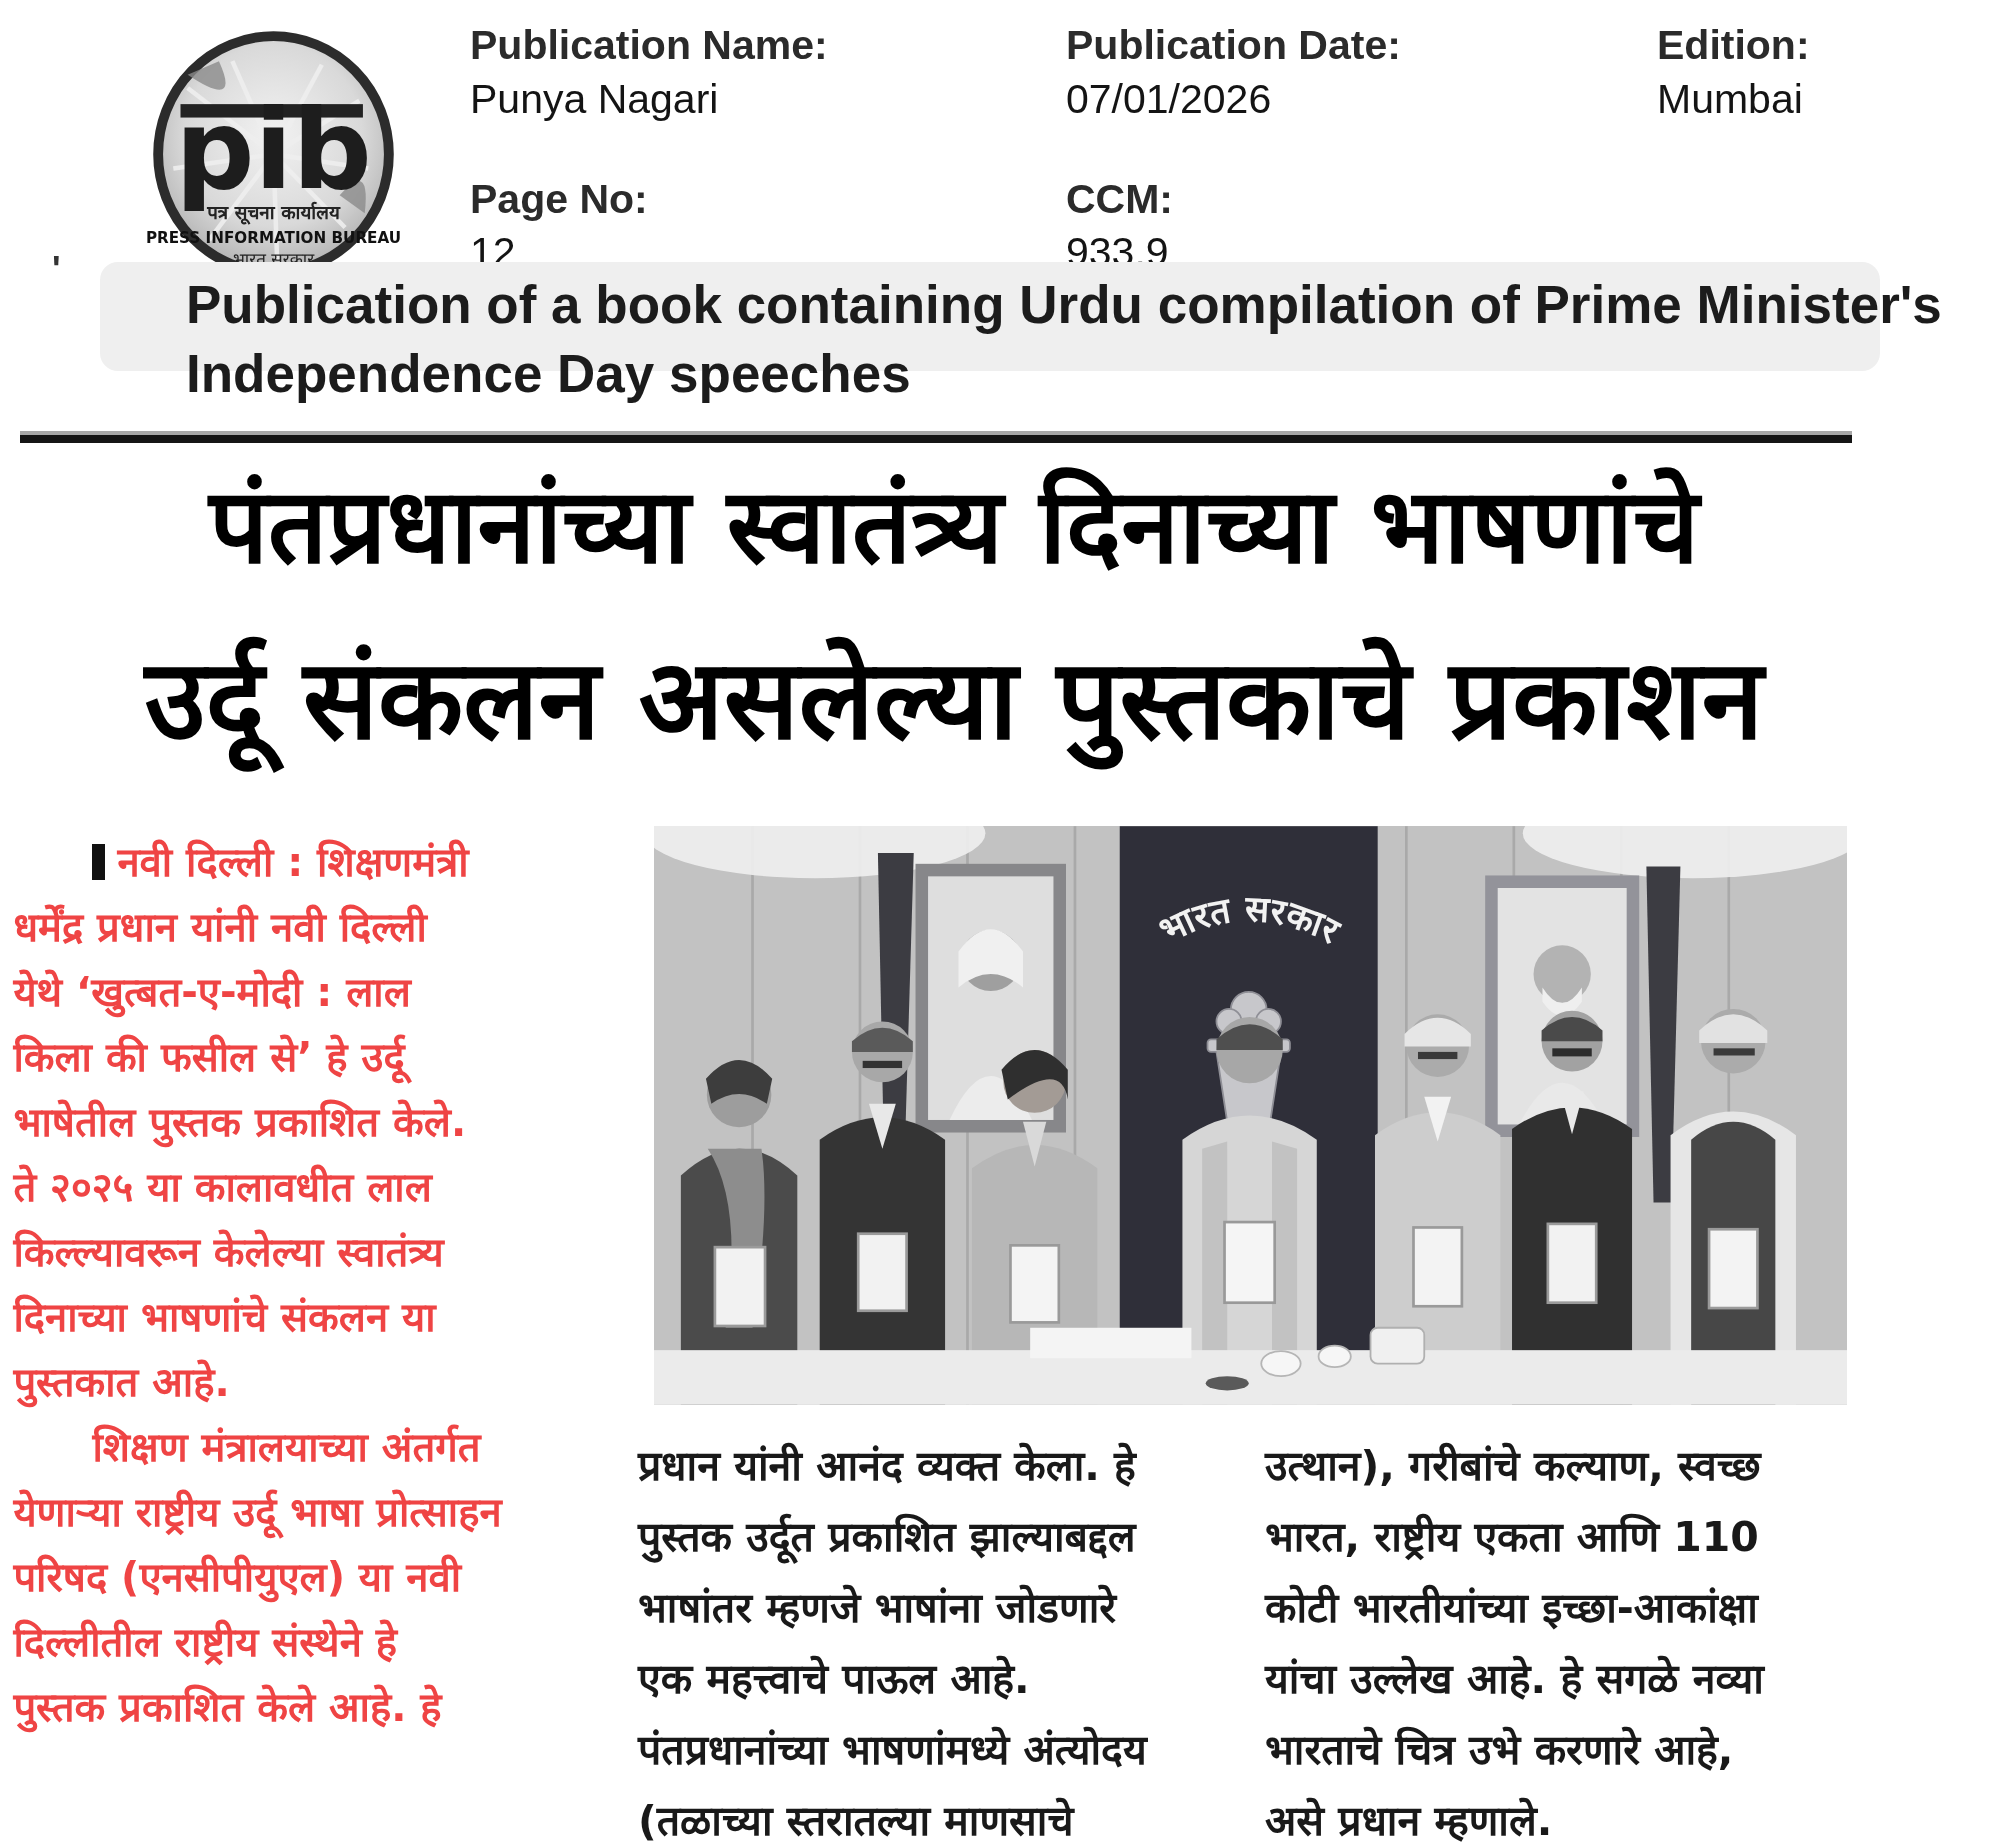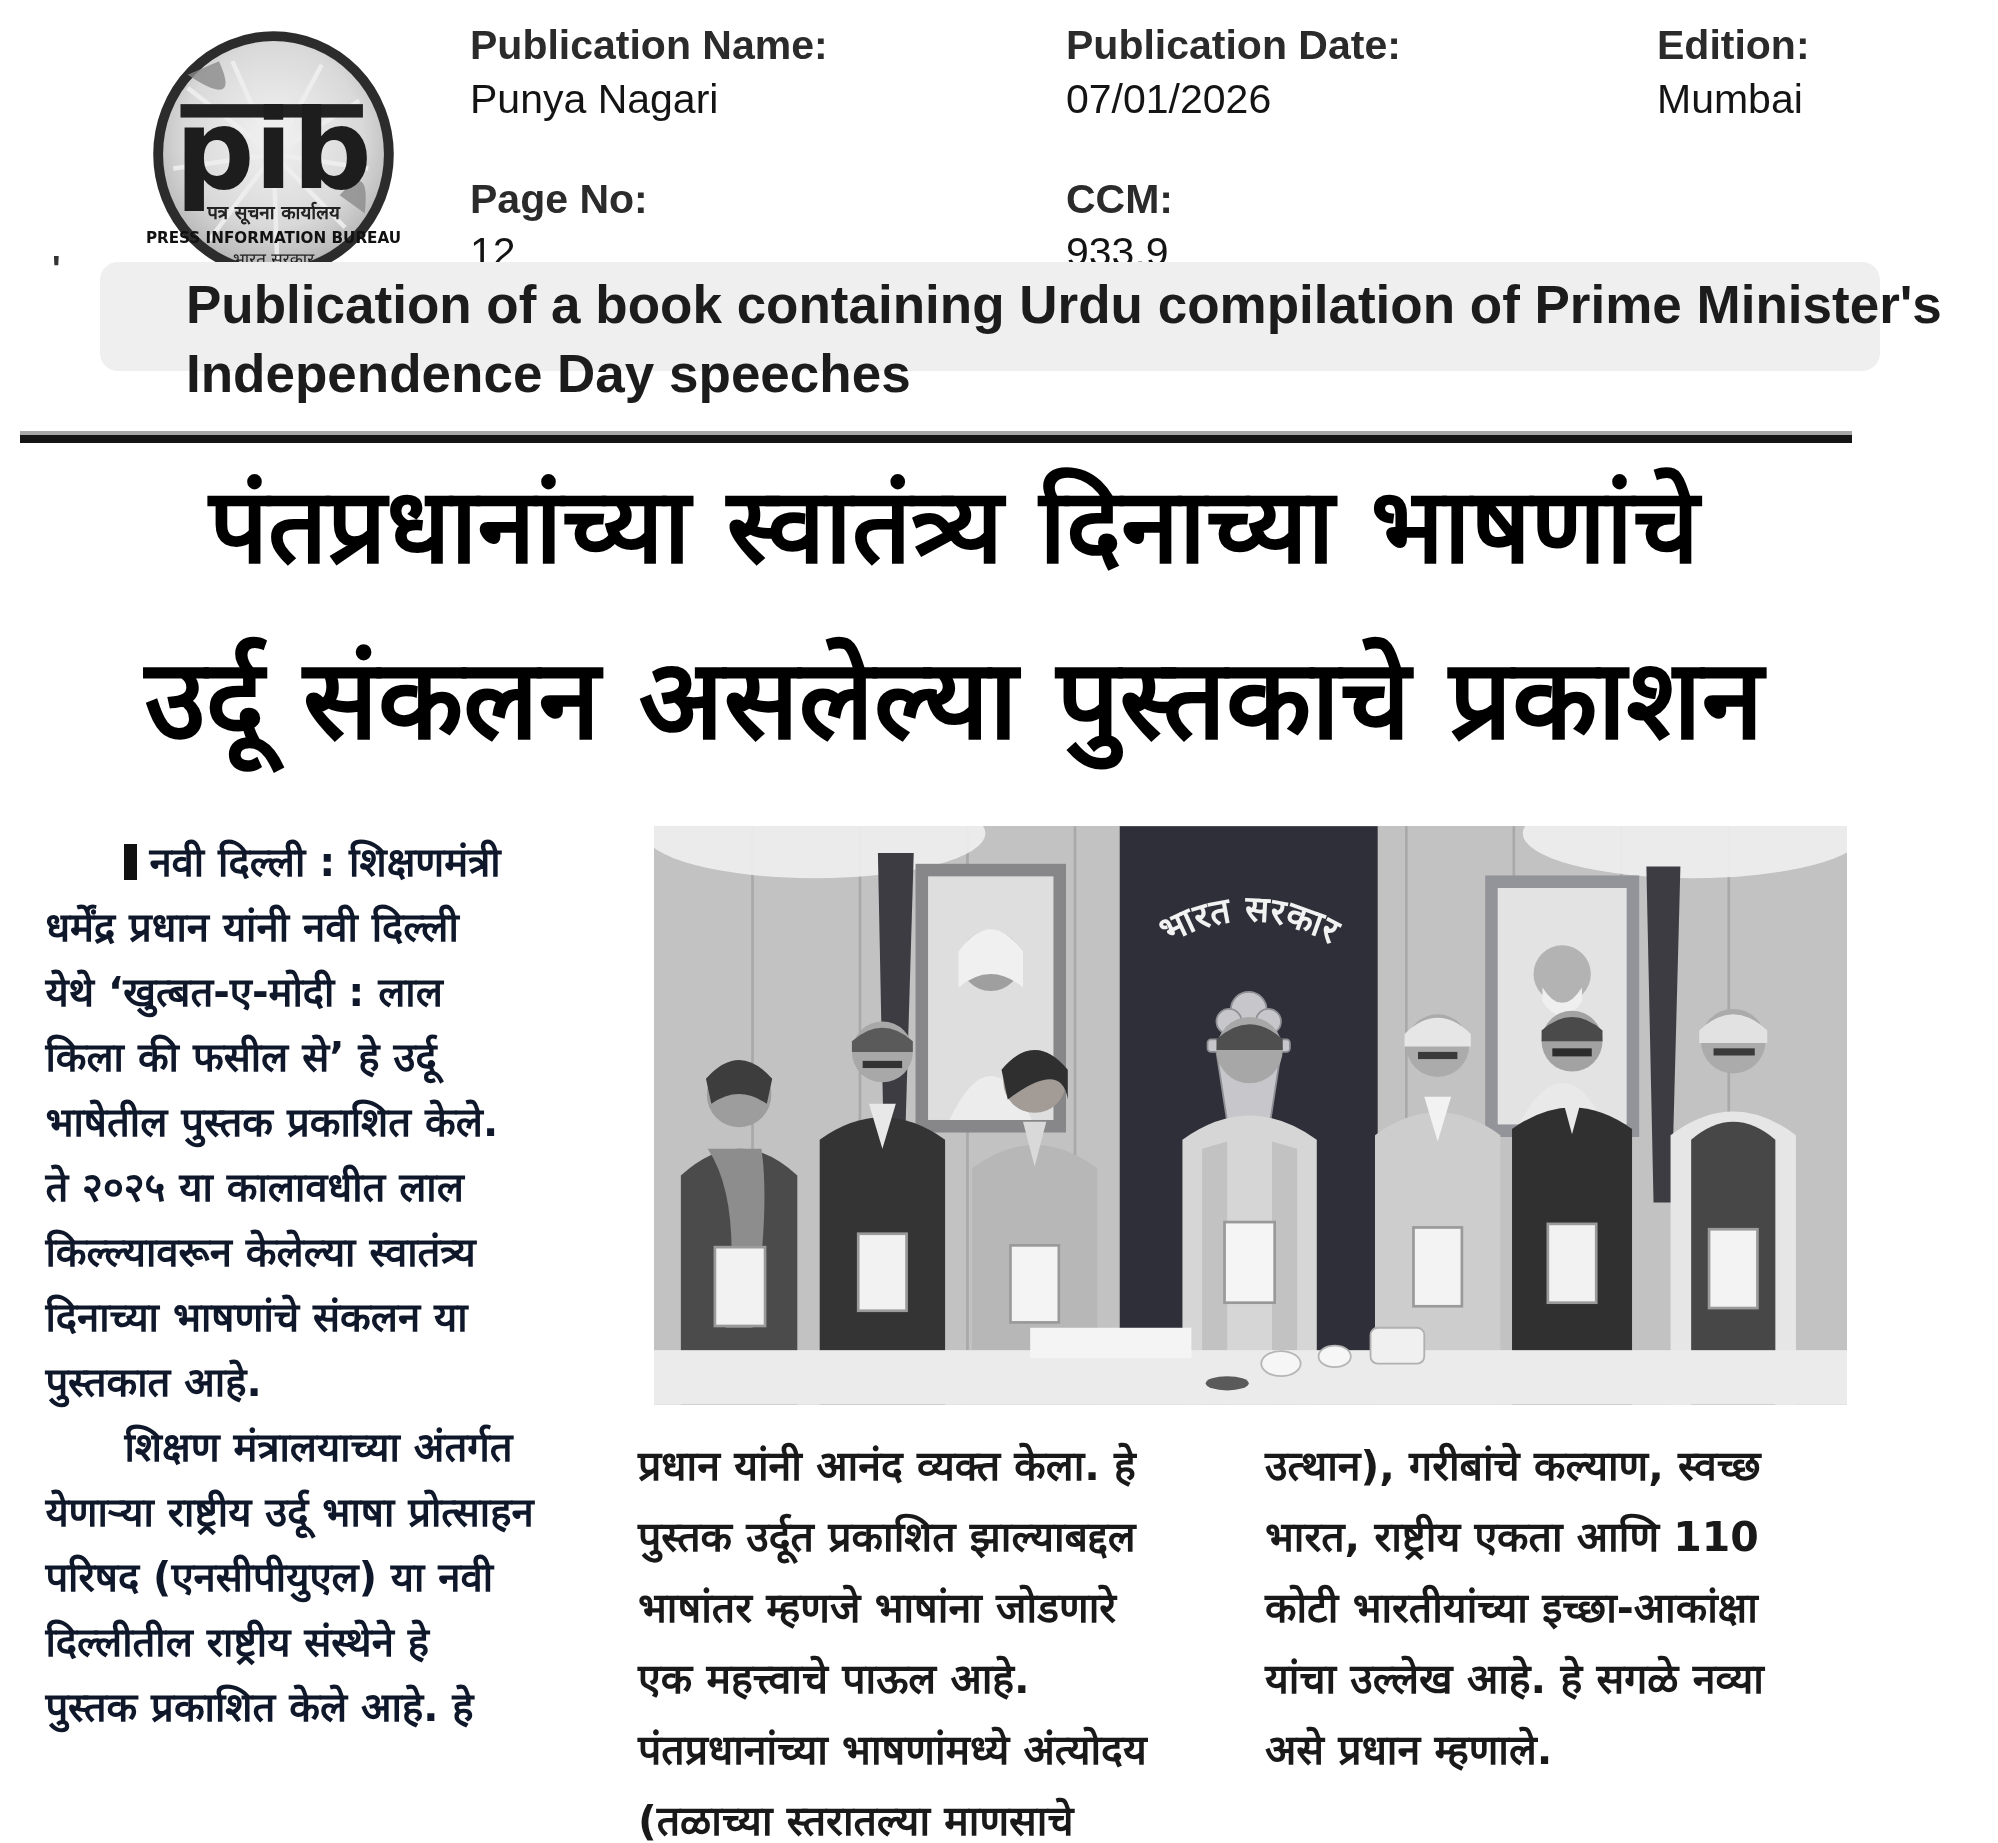--- a/index.html
+++ b/index.html
@@ -14,21 +14,21 @@
   .title-line{font-family:"Liberation Sans",sans-serif;font-weight:bold;font-size:53px;color:#1c1c1c;white-space:nowrap;margin-left:44px;}
   .stray{font-family:"Liberation Sans",sans-serif;font-weight:bold;font-size:36px;color:#333;}
   
   .sep-gray{background:#a8a8a8;}
   .sep-black{background:#151515;}
   
   .headline{font-weight:800;color:#000;text-align:center;white-space:nowrap;line-height:1.25;}
   .hl1{font-size:104px;}
   .hl2{font-size:111px;}
   
-  .bline{font-size:40px;font-weight:600;color:#0f172a;white-space:nowrap;line-height:65px;height:65px;margin-left:32px;}
+  .bline{font-size:40px;font-weight:600;color:#ef4444;white-space:nowrap;line-height:65px;height:65px;}
   .mline,.rline{font-size:41px;font-weight:600;color:#191919;white-space:nowrap;line-height:71px;height:71px;}
   .pmark{display:inline-block;width:12.5px;height:36px;background:#111;margin-right:12.5px;vertical-align:-3.6px;}
   .indent{padding-left:79px;}
   .photo-frame{background:#c6c6c6;overflow:hidden;}
   svg text{font-family:"DejaVu Sans","Liberation Sans",sans-serif;}
 </style>
 </head>
 <body>
 
 <div class="page">
@@ -231,17 +231,18 @@
     <div class="mline">एक महत्त्वाचे पाऊल आहे.</div>
     <div class="mline">पंतप्रधानांच्या भाषणांमध्ये अंत्योदय</div>
     <div class="mline">(तळाच्या स्तरातल्या माणसाचे</div>
   </div>
 
   <div class="abs" style="left:1265px;top:1431px;width:716px">
     <div class="rline">उत्थान), गरीबांचे कल्याण, स्वच्छ</div>
     <div class="rline">भारत, राष्ट्रीय एकता आणि 110</div>
     <div class="rline">कोटी भारतीयांच्या इच्छा-आकांक्षा</div>
     <div class="rline">यांचा उल्लेख आहे. हे सगळे नव्या</div>
+    <div class="rline">भारताचे चित्र उभे करणारे आहे,</div>
     <div class="rline">असे प्रधान म्हणाले.</div>
   </div>
 
 </div>
 
 
 </body></html>

